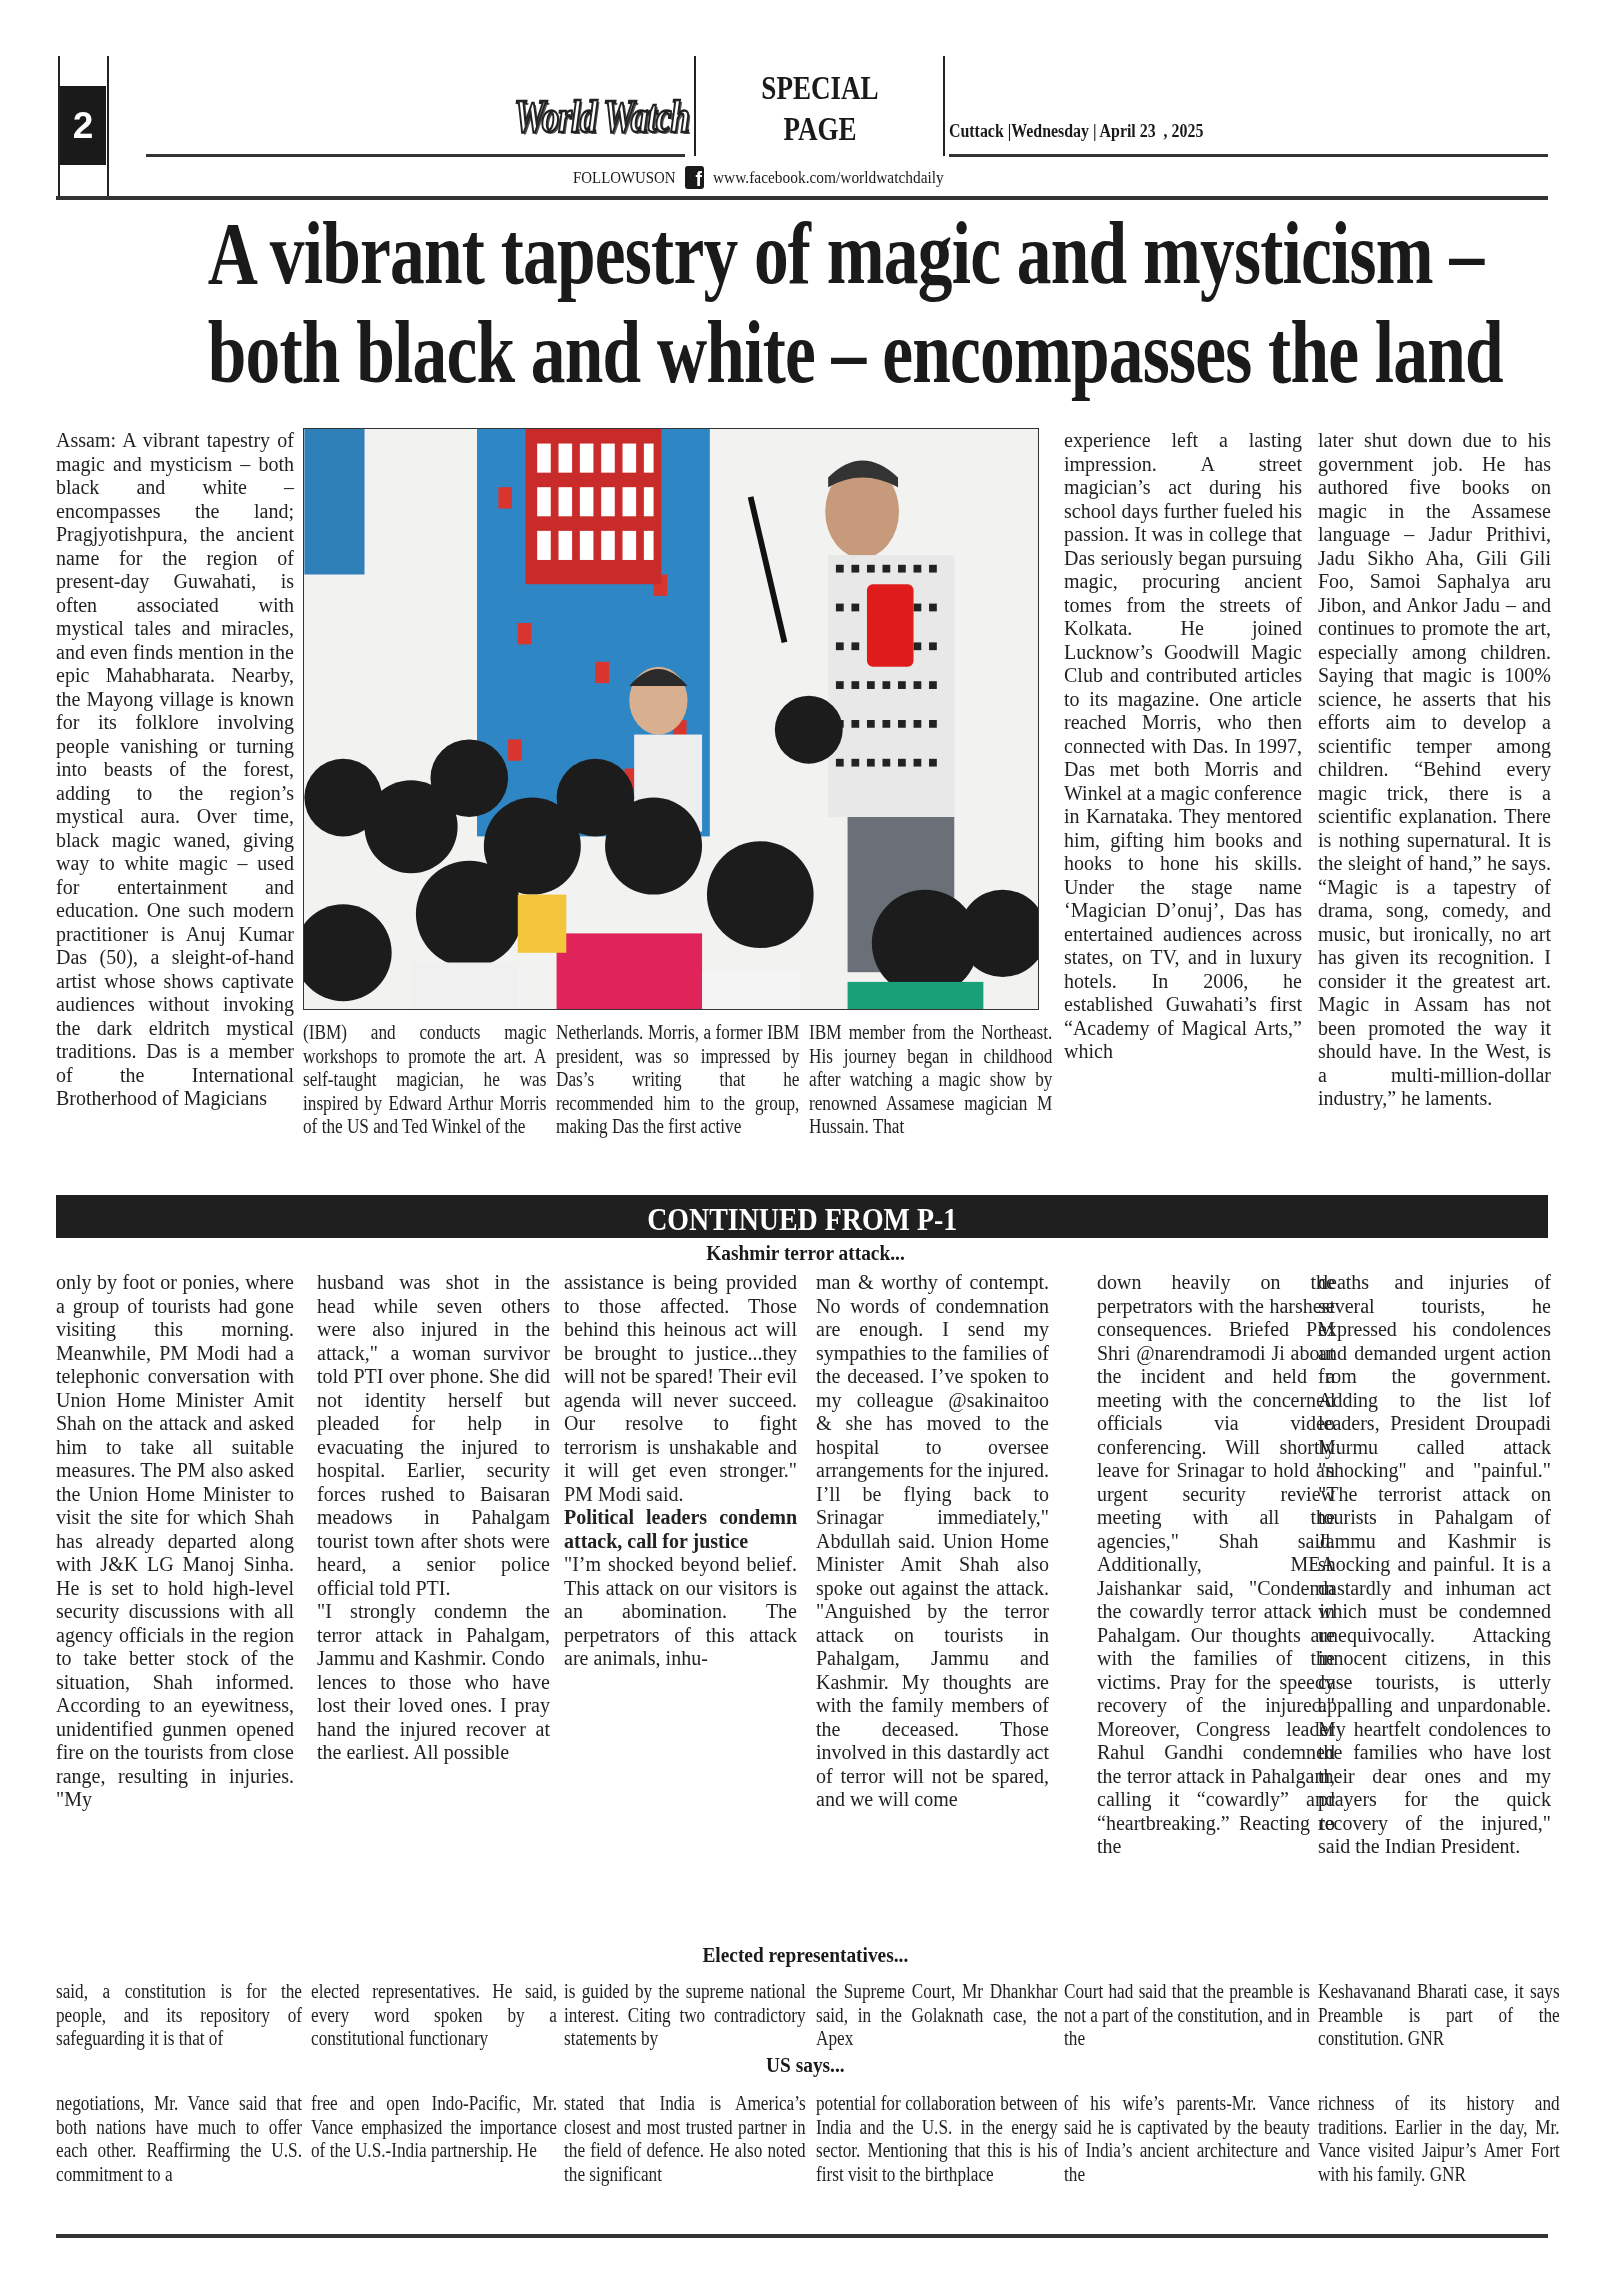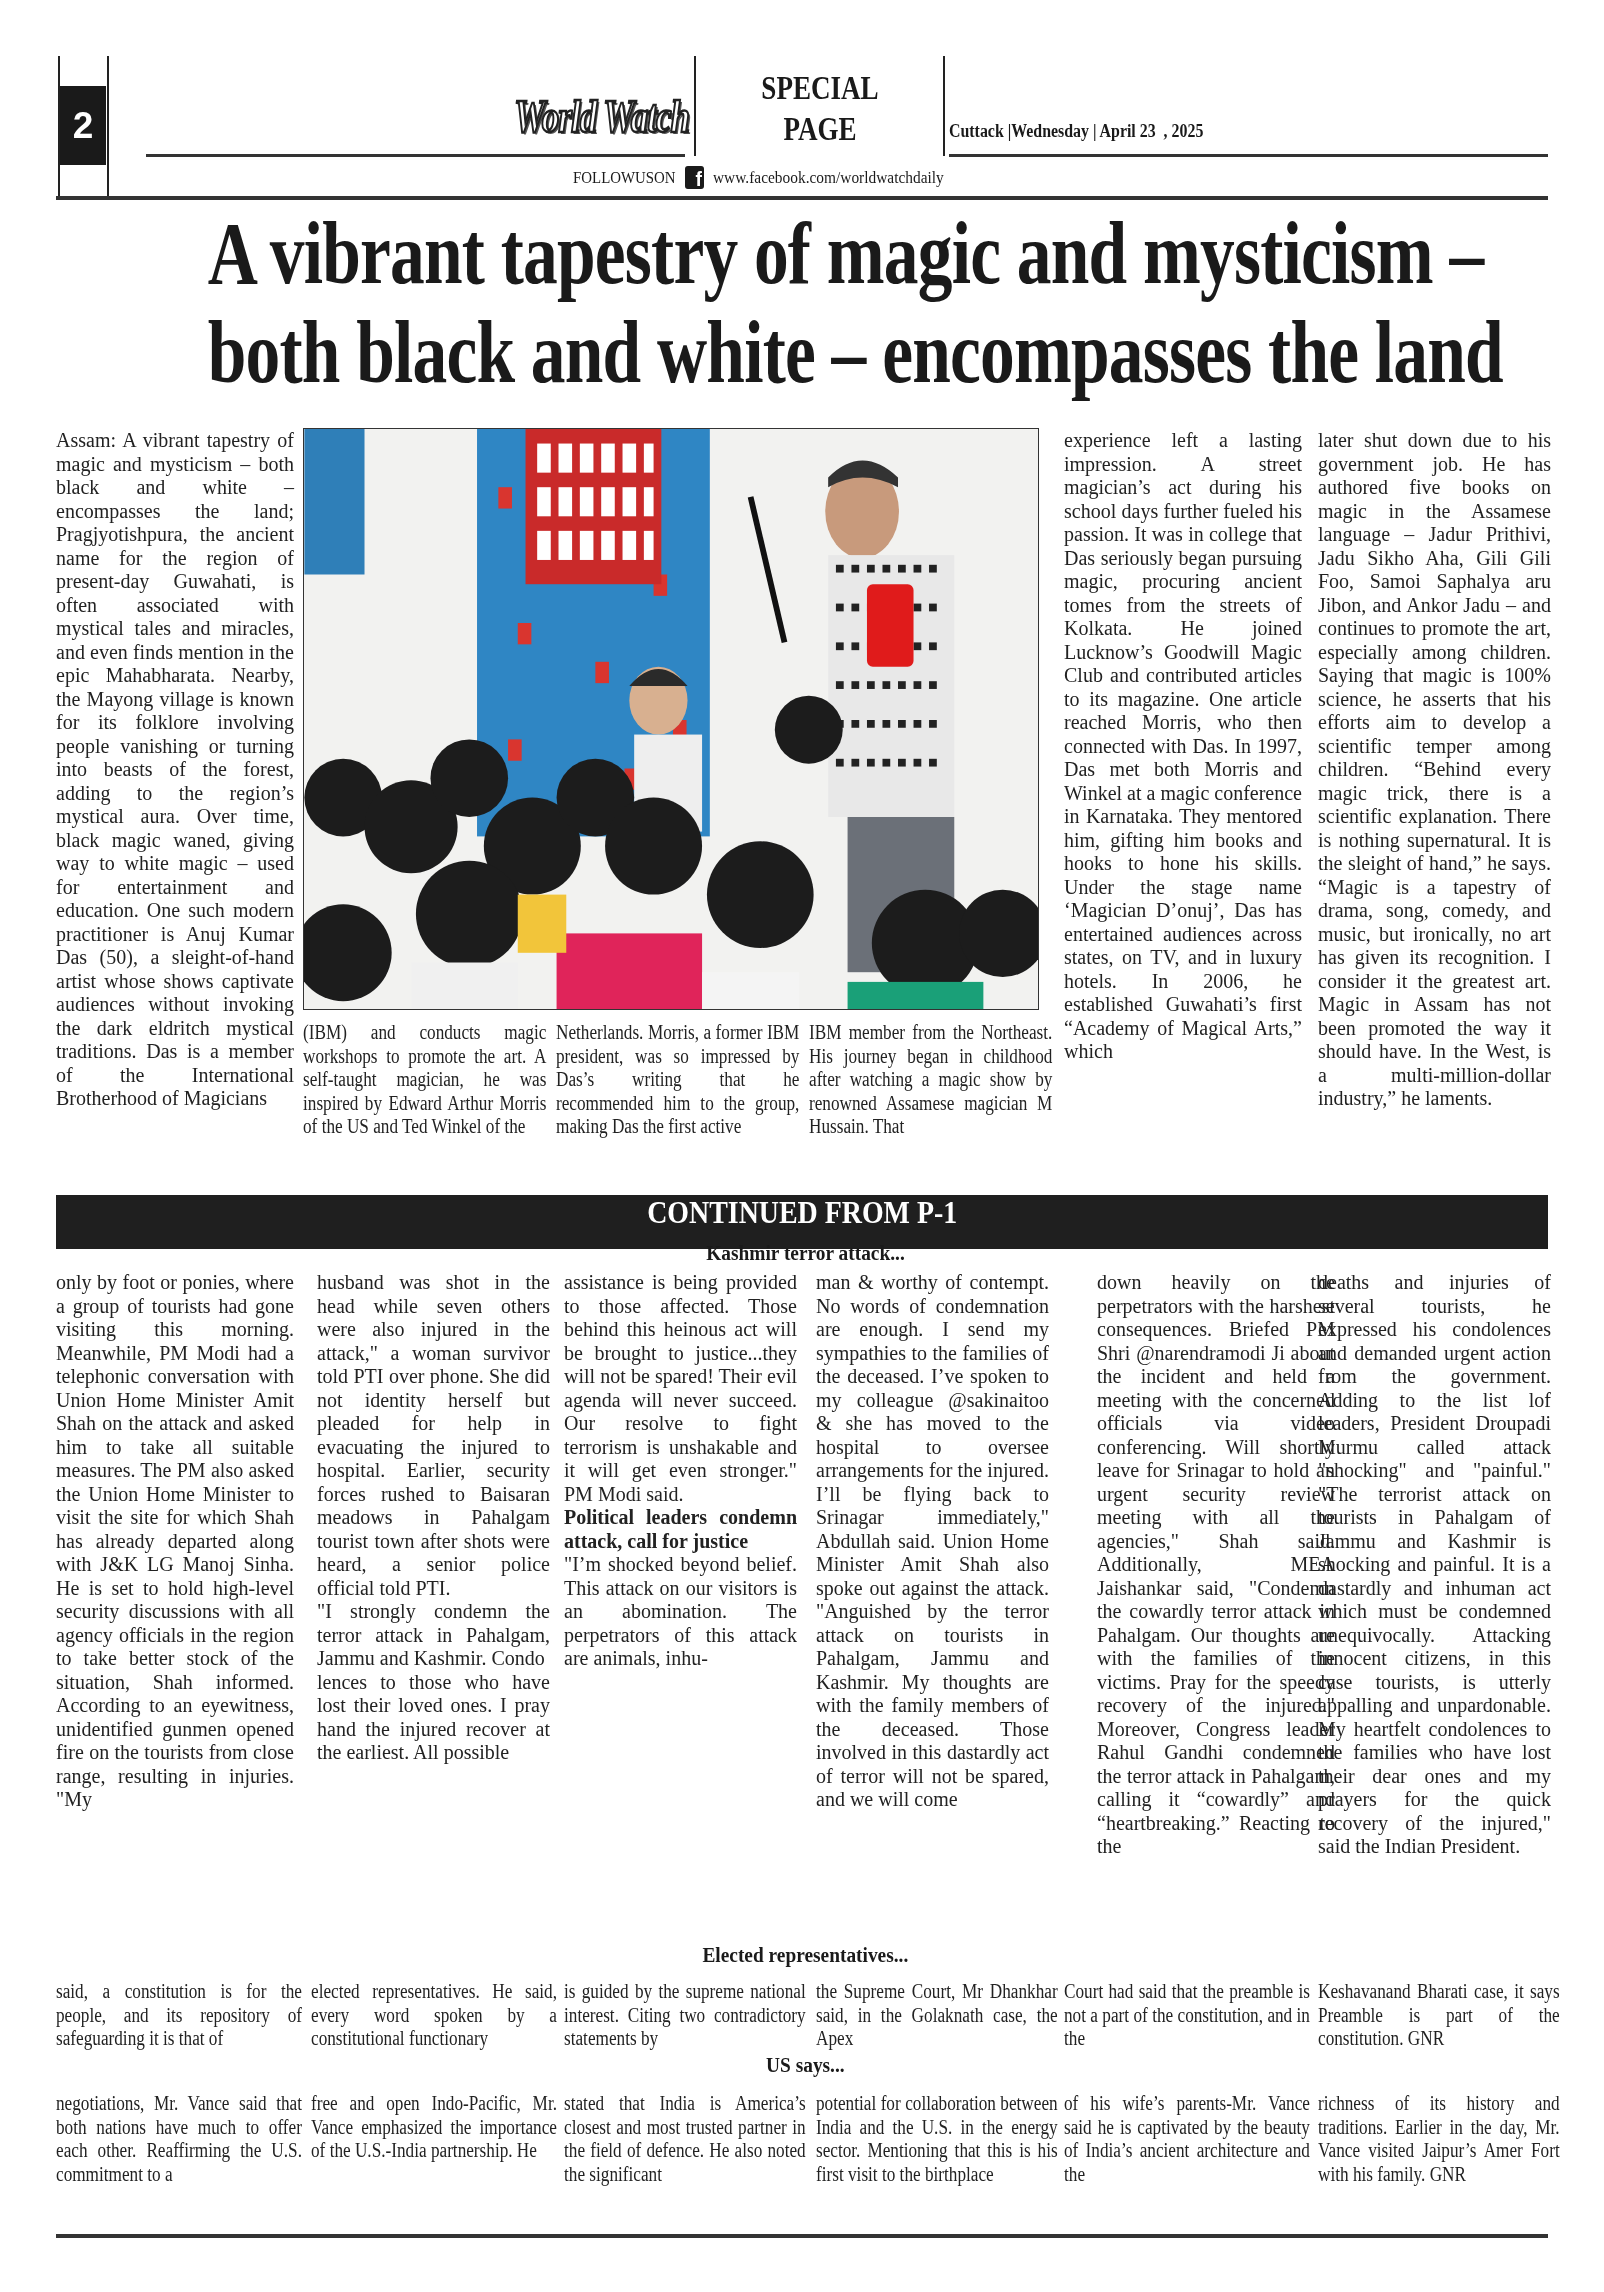--- a/index.html
+++ b/index.html
@@ -64,23 +64,23 @@
   .col p { margin: 0; }
 
   
   .photo {
     left: 303px; top: 428px; width: 736px; height: 582px; border: 1.9px solid #333;
     overflow: hidden; background: #f4f4f4;
   }
 
   
   .banner {
-    left: 56px; top: 1195px; width: 1492px; height: 54px; background: #1f1f1f;
+    left: 56px; top: 1195px; width: 1492px; height: 43px; background: #1f1f1f;
     color: #fff; font-family: "Liberation Serif", serif; font-weight: bold; font-size: 31px;
-    display: flex; align-items: flex-start; justify-content: center;
+    display: flex; align-items: flex-end; justify-content: center;
   }
   .banner span { transform: scaleX(0.9); display: inline-block; }
   .subhead {
     position: absolute; left: 39px; width: 1533px; text-align: center;
     font-family: "Liberation Serif", serif; font-weight: bold; font-size: 20.4px;
   }
   .subhead span { display: inline-block; transform: scaleX(0.95); }
   .narrow { transform: scaleX(0.86); transform-origin: left top; }
 </style>
 </head>

